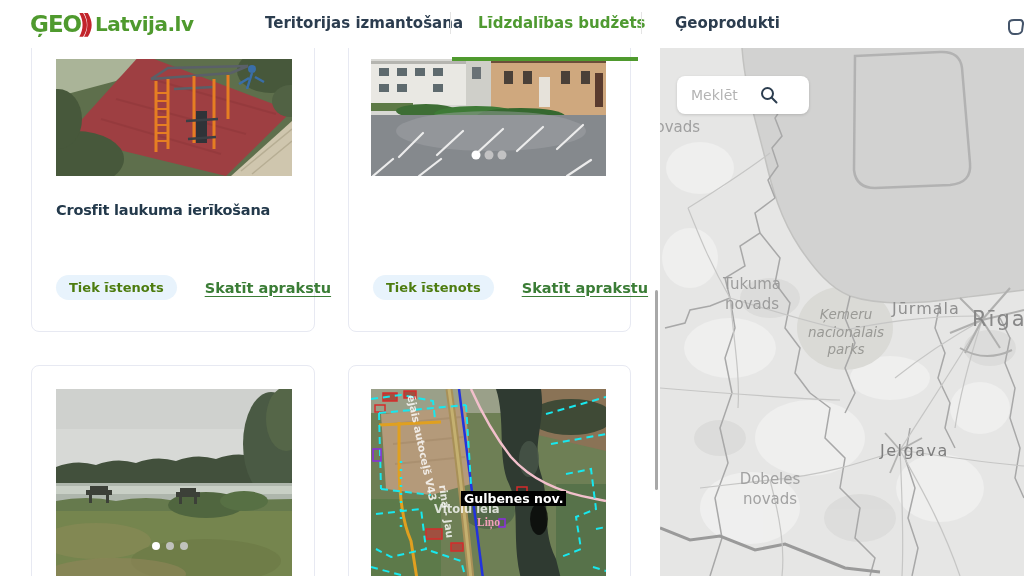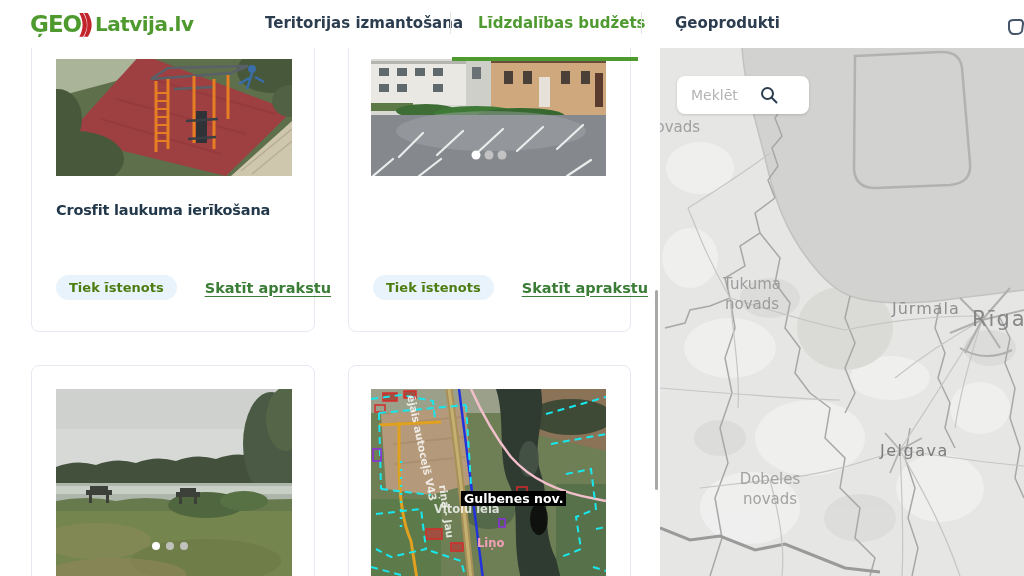--- a/index.html
+++ b/index.html
@@ -130,20 +130,21 @@
       <g fill="none" stroke="#b3b3b2" stroke-width="1.8">
         <path d="M240,402 L225,385"></path>
           <path d="M240,402 L262,390"></path>
           <path d="M240,402 L230,425"></path>
       </g>
     </svg>
 
     
     <div class="map-label" style="left:-14px;top:70px;font-size:15px;color:#a0a0a0;">novads</div>
     <div class="map-label" style="left:42px;top:227px;width:100px;font-size:15px;color:#9c9c9c;">Tukuma novads</div>
+    <div class="map-label" style="left:140px;top:258px;width:92px;font-size:13.5px;font-style:italic;color:#9a9a96;">Ķemeru nacionālais parks</div>
     <div class="map-label" style="left:232px;top:251px;font-size:16px;letter-spacing:1px;color:#8f8f8f;">Jūrmala</div>
     <div class="map-label" style="left:312px;top:258px;font-size:21px;letter-spacing:2px;color:#878787;">Rīga</div>
     <div class="map-label" style="left:220px;top:393px;font-size:16px;letter-spacing:1.5px;color:#7e7e7e;">Jelgava</div>
     <div class="map-label" style="left:65px;top:422px;width:90px;font-size:15px;color:#a2a2a2;">Dobeles novads</div>
 
     
     <div class="search-box">
       <input type="text" placeholder="Meklēt" style="">
       <svg width="20" height="20" viewBox="0 0 20 20" style="cursor:pointer;">
         <circle cx="8.5" cy="8.5" r="5.5" fill="none" stroke="#2c3d4f" stroke-width="2"></circle>
@@ -333,21 +334,21 @@
         <g fill="none" stroke="#8a2be2" stroke-width="1.5">
           <rect x="2" y="60" width="8" height="12"></rect>
             <rect x="128" y="130" width="6" height="8"></rect>
         </g>
       </svg>
     </div>
     <div class="aerial-label lbl-road" style="left:68px;top:28px;transform:rotate(78deg);">ējais autoceļš V43</div>
     <div class="aerial-label lbl-road" style="left:100px;top:118px;transform:rotate(82deg);">riņa - Jau</div>
     <div class="aerial-label lbl-street" style="left:85px;top:136px;">Vitolu iela</div>
     <div class="aerial-label lbl-muni" style="left:112px;top:125px;">Gulbenes nov.</div>
-    <div class="aerial-label lbl-place" style="left:128px;top:170px;">Liņo</div>
+    <div class="aerial-label lbl-place" style="left:128px;top:150px;font-family:Liberation Serif, serif;">Liņo</div>
   </div>
 
   <div class="scroll-thumb"></div>
 
   <div class="header">
     <div class="logo">
       <span class="logo-geo">ĢEO</span>
       <span class="logo-arcs">))</span>
       <span class="logo-suffix">Latvija.lv</span>
     </div>

